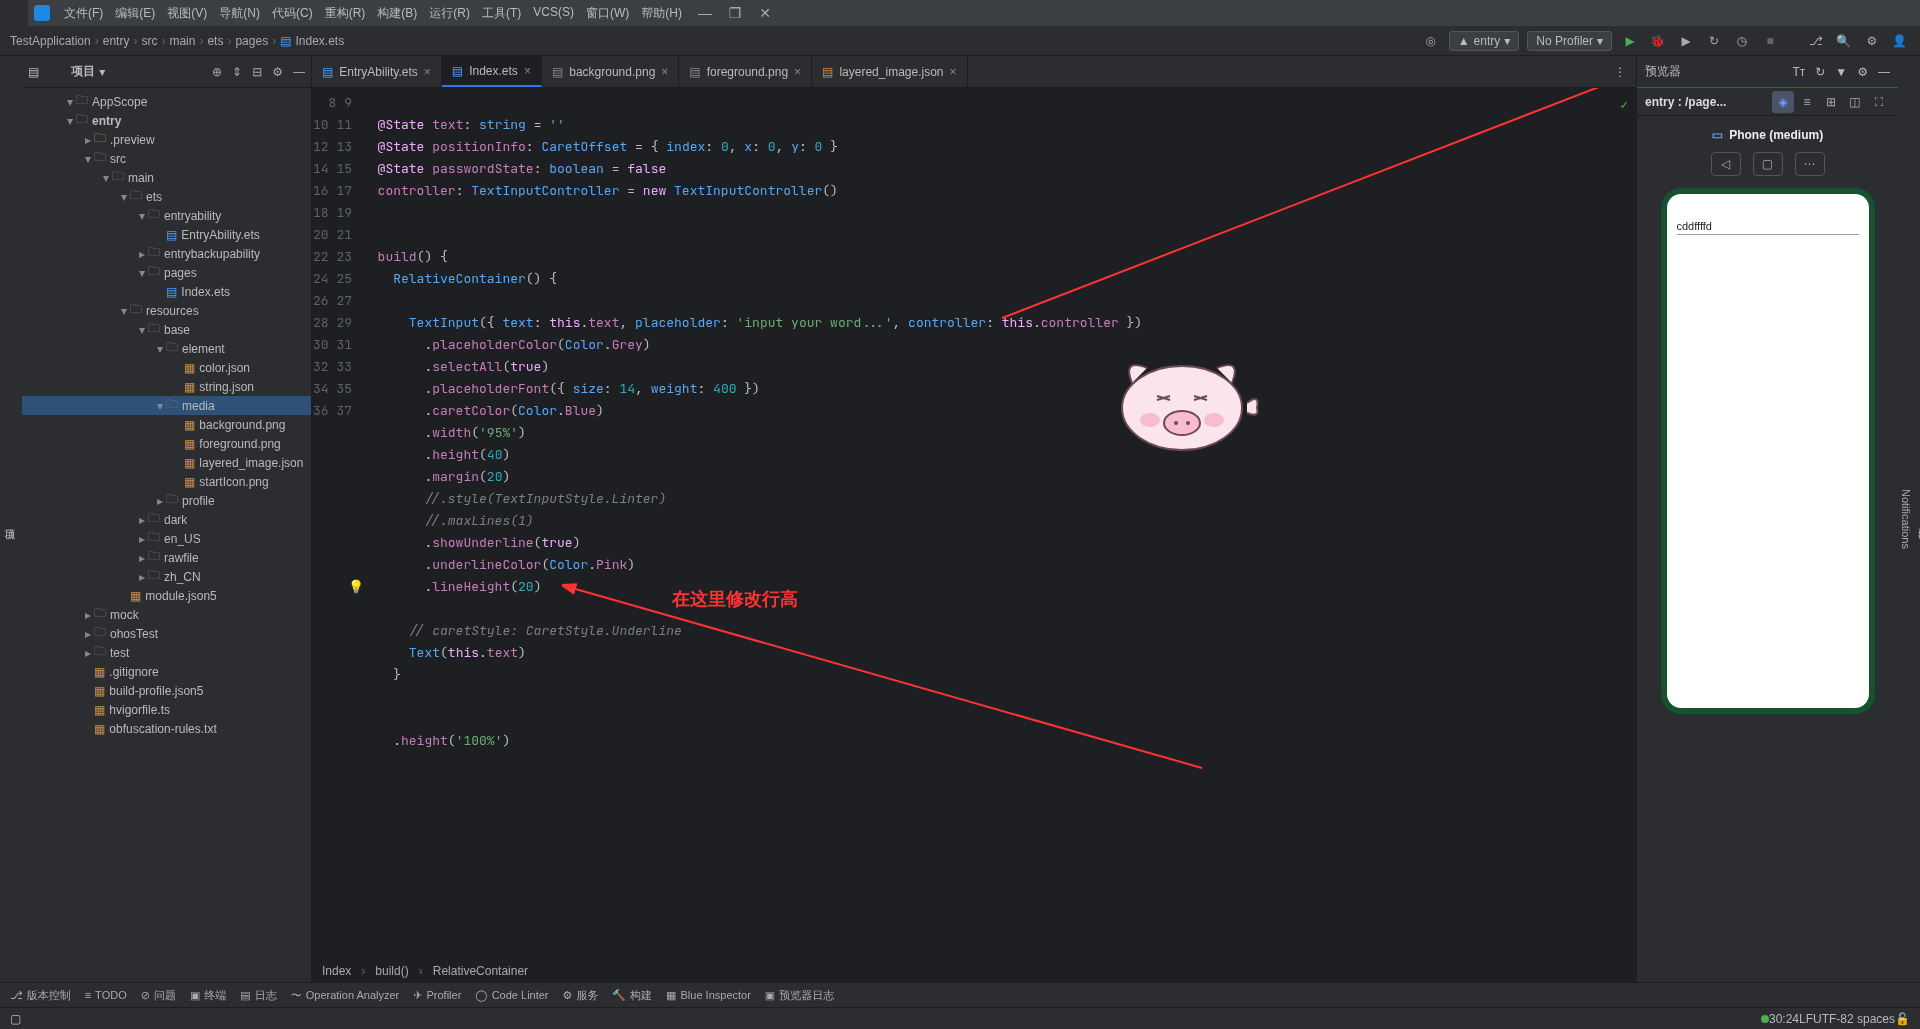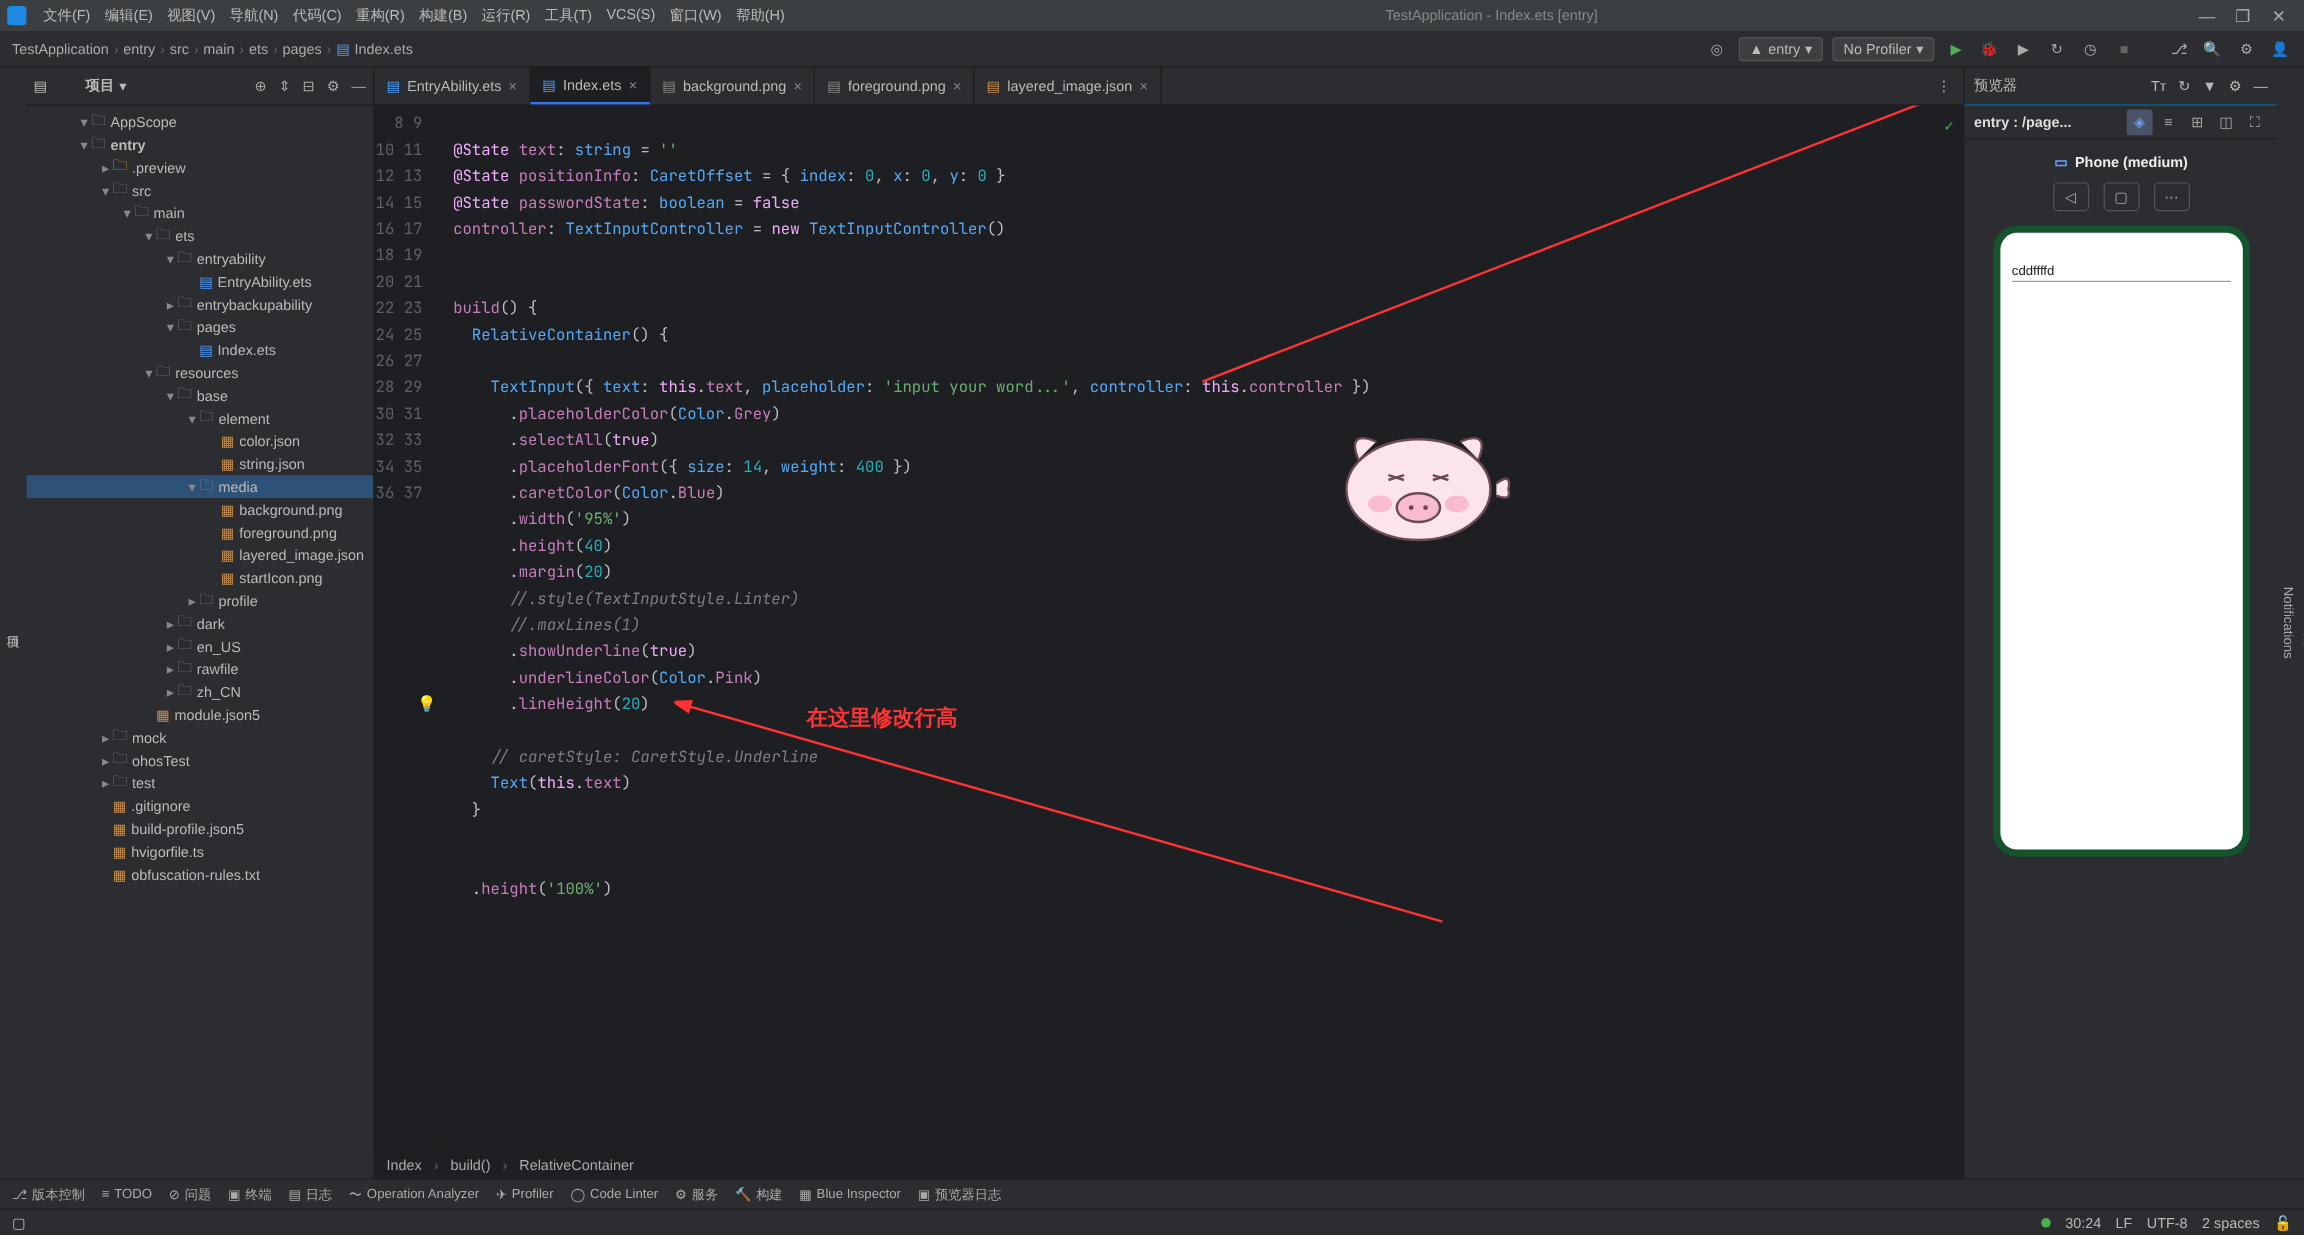--- a/index.html
+++ b/index.html
@@ -1,17 +1,17 @@
 <!DOCTYPE html>
 <html><head>
 <meta charset="utf-8">
 <style>
 * { box-sizing: border-box; margin: 0; padding: 0; }
 body { font-family: "Segoe UI", "Microsoft YaHei", sans-serif; font-size: 12px; background: #2b2d30; color: #bababa; overflow: hidden; width: 1920px; height: 1029px; }
-.titlebar { height: 26px; background: #3c3f41; display: flex; align-items: center; padding: 0 6px; font-size: 12px; }
+.titlebar { height: 26px; background: #3c3f41; display: flex; align-items: center; padding: 0 6px; font-size: 12px; margin-left: 28px; }
 .titlebar .logo { width: 16px; height: 16px; background: #1e88e5; border-radius: 3px; margin-right: 10px; }
 .titlebar .menu-item { margin-right: 4px; padding: 2px 4px; cursor: pointer; }
 .titlebar .title-text { flex: 1; text-align: center; color: #888; }
 .titlebar .win-btn { width: 30px; text-align: center; cursor: pointer; font-size: 14px; color: #aaa; }
 .navbar { height: 30px; background: #2b2d30; border-bottom: 1px solid #1e1e1e; display: flex; align-items: center; padding: 0 10px; }
 .breadcrumb { display: flex; align-items: center; flex: 1; }
 .breadcrumb span { color: #aaa; }
 .breadcrumb .sep { color: #666; margin: 0 4px; }
 .breadcrumb .file-icon { color: #4a9eff; margin-right: 4px; }
 .nav-right { display: flex; align-items: center; gap: 8px; }
@@ -64,21 +64,21 @@
 .device-toolbar { display: flex; gap: 12px; margin-bottom: 12px; justify-content: center; }
 .device-toolbar .t-btn { width: 30px; height: 24px; border: 1px solid #555; border-radius: 4px; display: flex; align-items: center; justify-content: center; cursor: pointer; color: #aaa; }
 .phone-frame { width: 214px; height: 526px; background: #14532d; border-radius: 20px; padding: 6px; }
 .phone-screen { width: 100%; height: 100%; background: #fff; border-radius: 14px; padding: 26px 10px 10px 10px; position: relative; }
 .phone-input { font-size: 11px; color: #222; border-bottom: 1px solid #999; padding-bottom: 2px; }
 .right-gutter { width: 22px; background: #2b2d30; display: flex; flex-direction: column; align-items: center; writing-mode: vertical-lr; }
 .right-gutter .tab { padding: 14px 2px; font-size: 11px; color: #aaa; cursor: pointer; }
 .bottom-toolbar { height: 25px; background: #2b2d30; border-top: 1px solid #1e1e1e; display: flex; align-items: center; padding: 0 10px; gap: 14px; }
 .bottom-toolbar .tool { display: flex; align-items: center; gap: 4px; cursor: pointer; color: #aaa; font-size: 11px; }
 .statusbar { height: 22px; background: #2b2d30; border-top: 1px solid #1e1e1e; display: flex; align-items: center; padding: 0 10px; }
-.statusbar .right { margin-left: auto; display: flex; gap: 12px; align-items: center; }
+.statusbar .right { margin-left: auto; display: flex; gap: 0; align-items: center; }
 .statusbar .dot { width: 8px; height: 8px; background: #4caf50; border-radius: 50%; }
 .annotation-arrow { position: absolute; pointer-events: none; }
 .annotation-text { position: absolute; color: #ff3333; font-size: 18px; font-weight: bold; pointer-events: none; }
 .pig-sticker { position: absolute; width: 160px; height: 120px; pointer-events: none; }
 .check-icon { position: absolute; right: 8px; top: 6px; color: #4caf50; }
 </style>
 </head>
 <body>
 
 <div class="titlebar">
@@ -90,21 +90,20 @@
       <div class="menu-item">导航(N)</div>
       <div class="menu-item">代码(C)</div>
       <div class="menu-item">重构(R)</div>
       <div class="menu-item">构建(B)</div>
       <div class="menu-item">运行(R)</div>
       <div class="menu-item">工具(T)</div>
       <div class="menu-item">VCS(S)</div>
       <div class="menu-item">窗口(W)</div>
       <div class="menu-item">帮助(H)</div>
     </div>
-  <div class="title-text">TestApplication - Index.ets [entry]</div>
   <div class="win-btn">—</div>
   <div class="win-btn">❐</div>
   <div class="win-btn">✕</div>
 </div>
 
 <div class="navbar">
   <div class="breadcrumb" id="breadcrumb">
       <span>TestApplication</span>
       <span class="sep">›</span>
       <span>entry</span>

